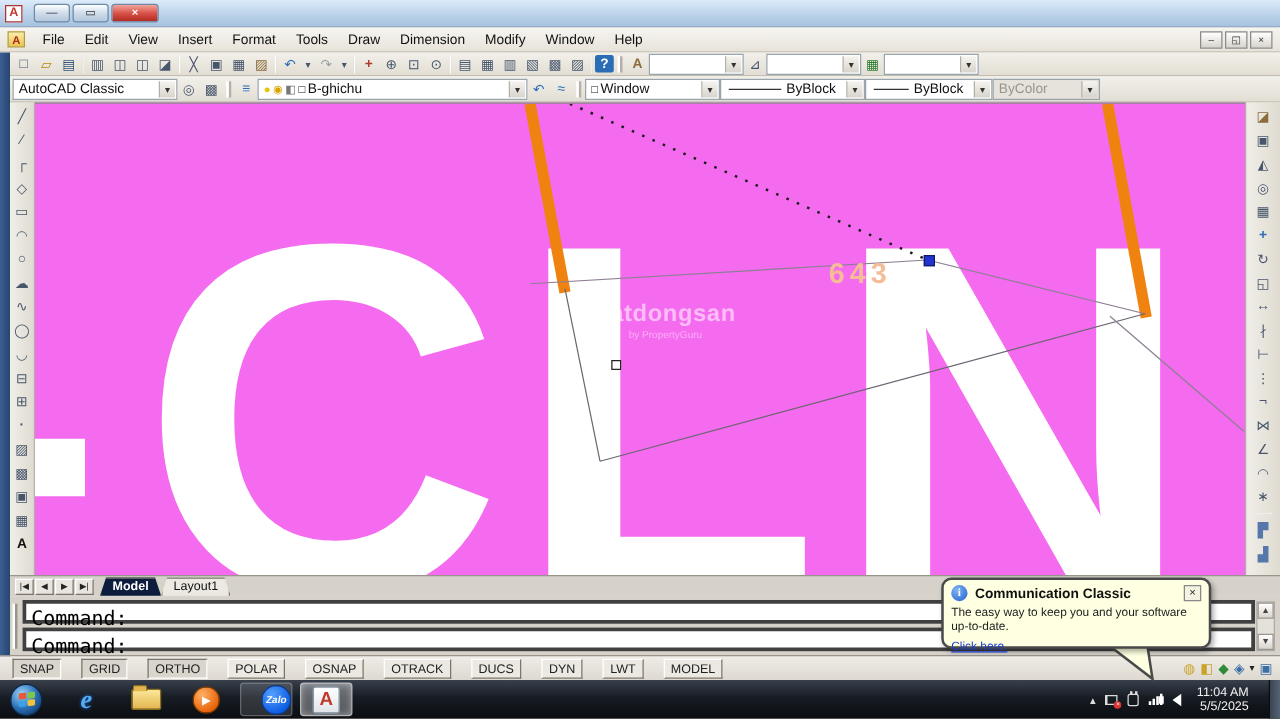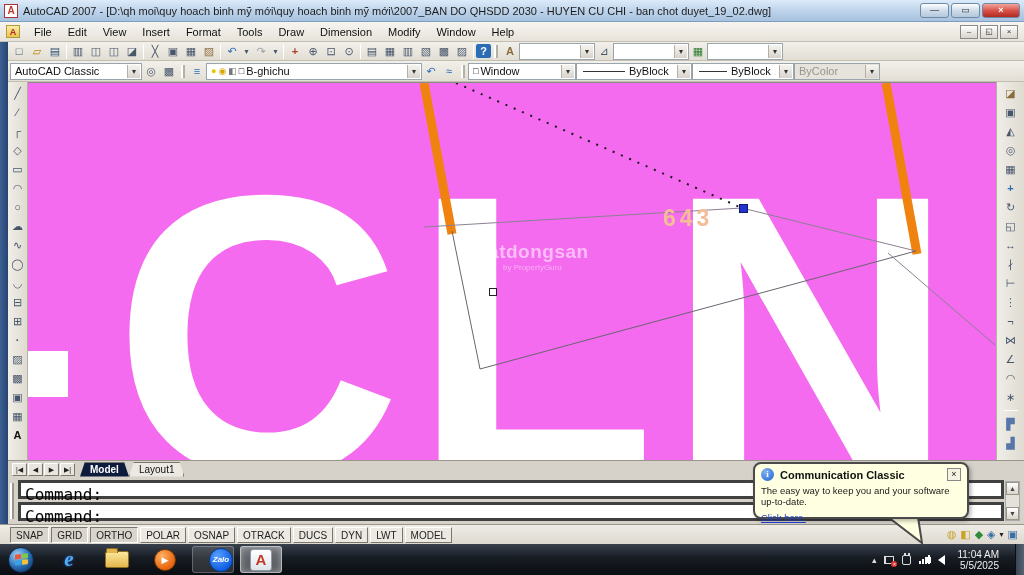--- a/index.html
+++ b/index.html
@@ -95,21 +95,21 @@
     background:#e4e1da; border:1px solid #aaa; display:flex; flex-direction:column; justify-content:space-between; }
   .scrbtn { height:13px; font-size:7px; text-align:center; line-height:12px; color:#444;
     background:linear-gradient(#fff,#d8d4cc); border:1px solid #9a958c; }
 
   
   .statusbar { position:absolute; left:0; top:524px; width:1024px; height:20px;
     background:linear-gradient(#efece6,#ddd9d0); border-top:1px solid #9a958c;
     display:flex; align-items:center; font-size:10px; color:#222; }
   .coords { width:172px; height:16px; margin-left:8px; border:1px solid; border-color:#7a766d #fff #fff #7a766d;
     background:#e8e5de; font-size:10px; padding:2px 0 0 6px; white-space:nowrap; }
-  .toggles { display:flex; gap:2px; margin-left:10px; }
+  .toggles { display:flex; gap:16px; margin-left:10px; }
   .toggle { height:16px; padding:2px 5px 0; border:1px solid; border-color:#fff #7a766d #7a766d #fff;
     background:#ece9e2; }
   .toggle.pressed { border-color:#7a766d #fff #fff #7a766d; background:#d9d5cc; }
   .traybar { margin-left:auto; display:flex; align-items:center; gap:4px; padding-right:6px; }
   .trayicon { font-size:11px; }
 
   
   .balloon { position:absolute; left:753px; top:462px; width:216px; height:57px; background:#ffffe1;
     border:2px solid #4a4a4a; border-radius:8px; z-index:30; padding:4px 6px; box-shadow:2px 2px 4px rgba(0,0,0,.3); }
   .balloon .hd { display:flex; align-items:center; }
@@ -156,21 +156,20 @@
   .plug { width:9px; height:10px; border:1px solid #ddd; border-radius:2px; position:relative; }
   .plug:before { content:""; position:absolute; top:-3px; left:1px; width:2px; height:3px; background:#ddd; box-shadow:4px 0 #ddd; }
 </style>
 </head>
 <body>
 
 <div id="app">
 
   <div class="titlebar">
     <div class="appicon">A</div>
-    <div class="title">AutoCAD 2007 - [D:\qh moi\quy hoach binh mỹ mới\quy hoach binh mỹ mới\2007_BAN DO QHSDD 2030 - HUYEN CU CHI - ban chot duyet_19_02.dwg]</div>
     <div class="winbtns">
       <div class="winbtn">—</div>
       <div class="winbtn">▭</div>
       <div class="winbtn close">×</div>
     </div>
   </div>
 
   <div class="menubar">
     <div class="fileicon">A</div>
     <span class="menu-item">File</span>

